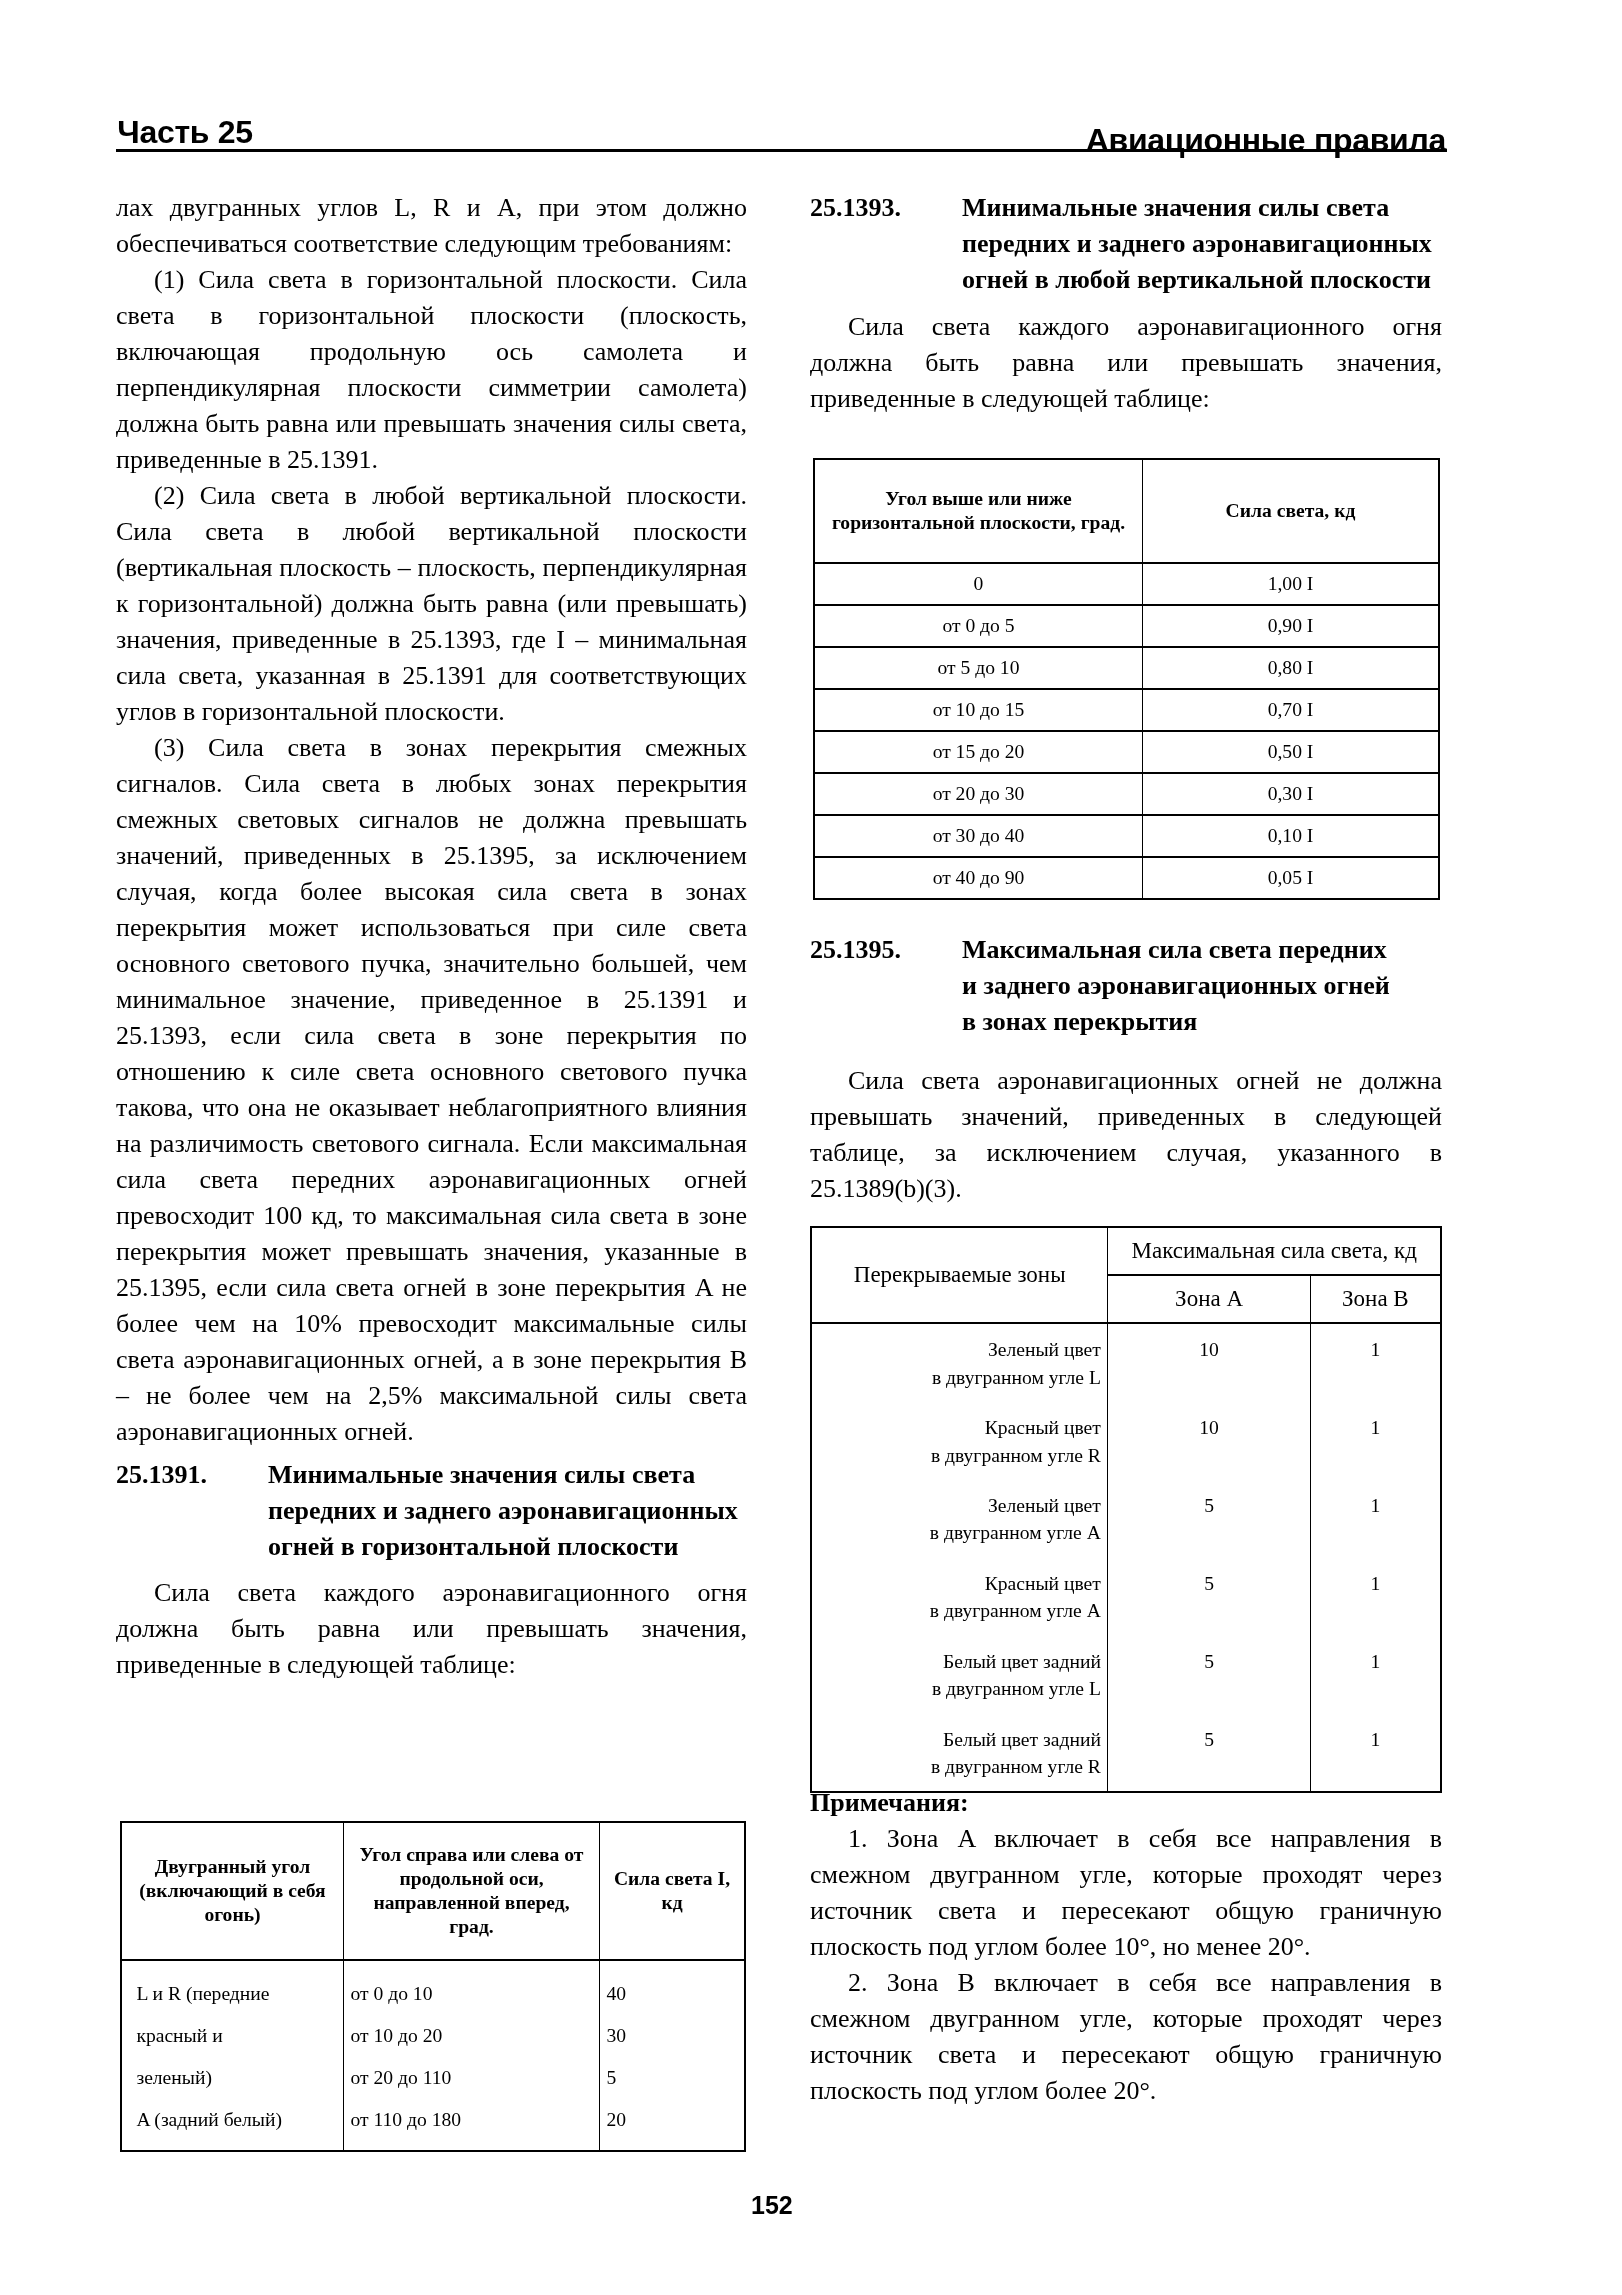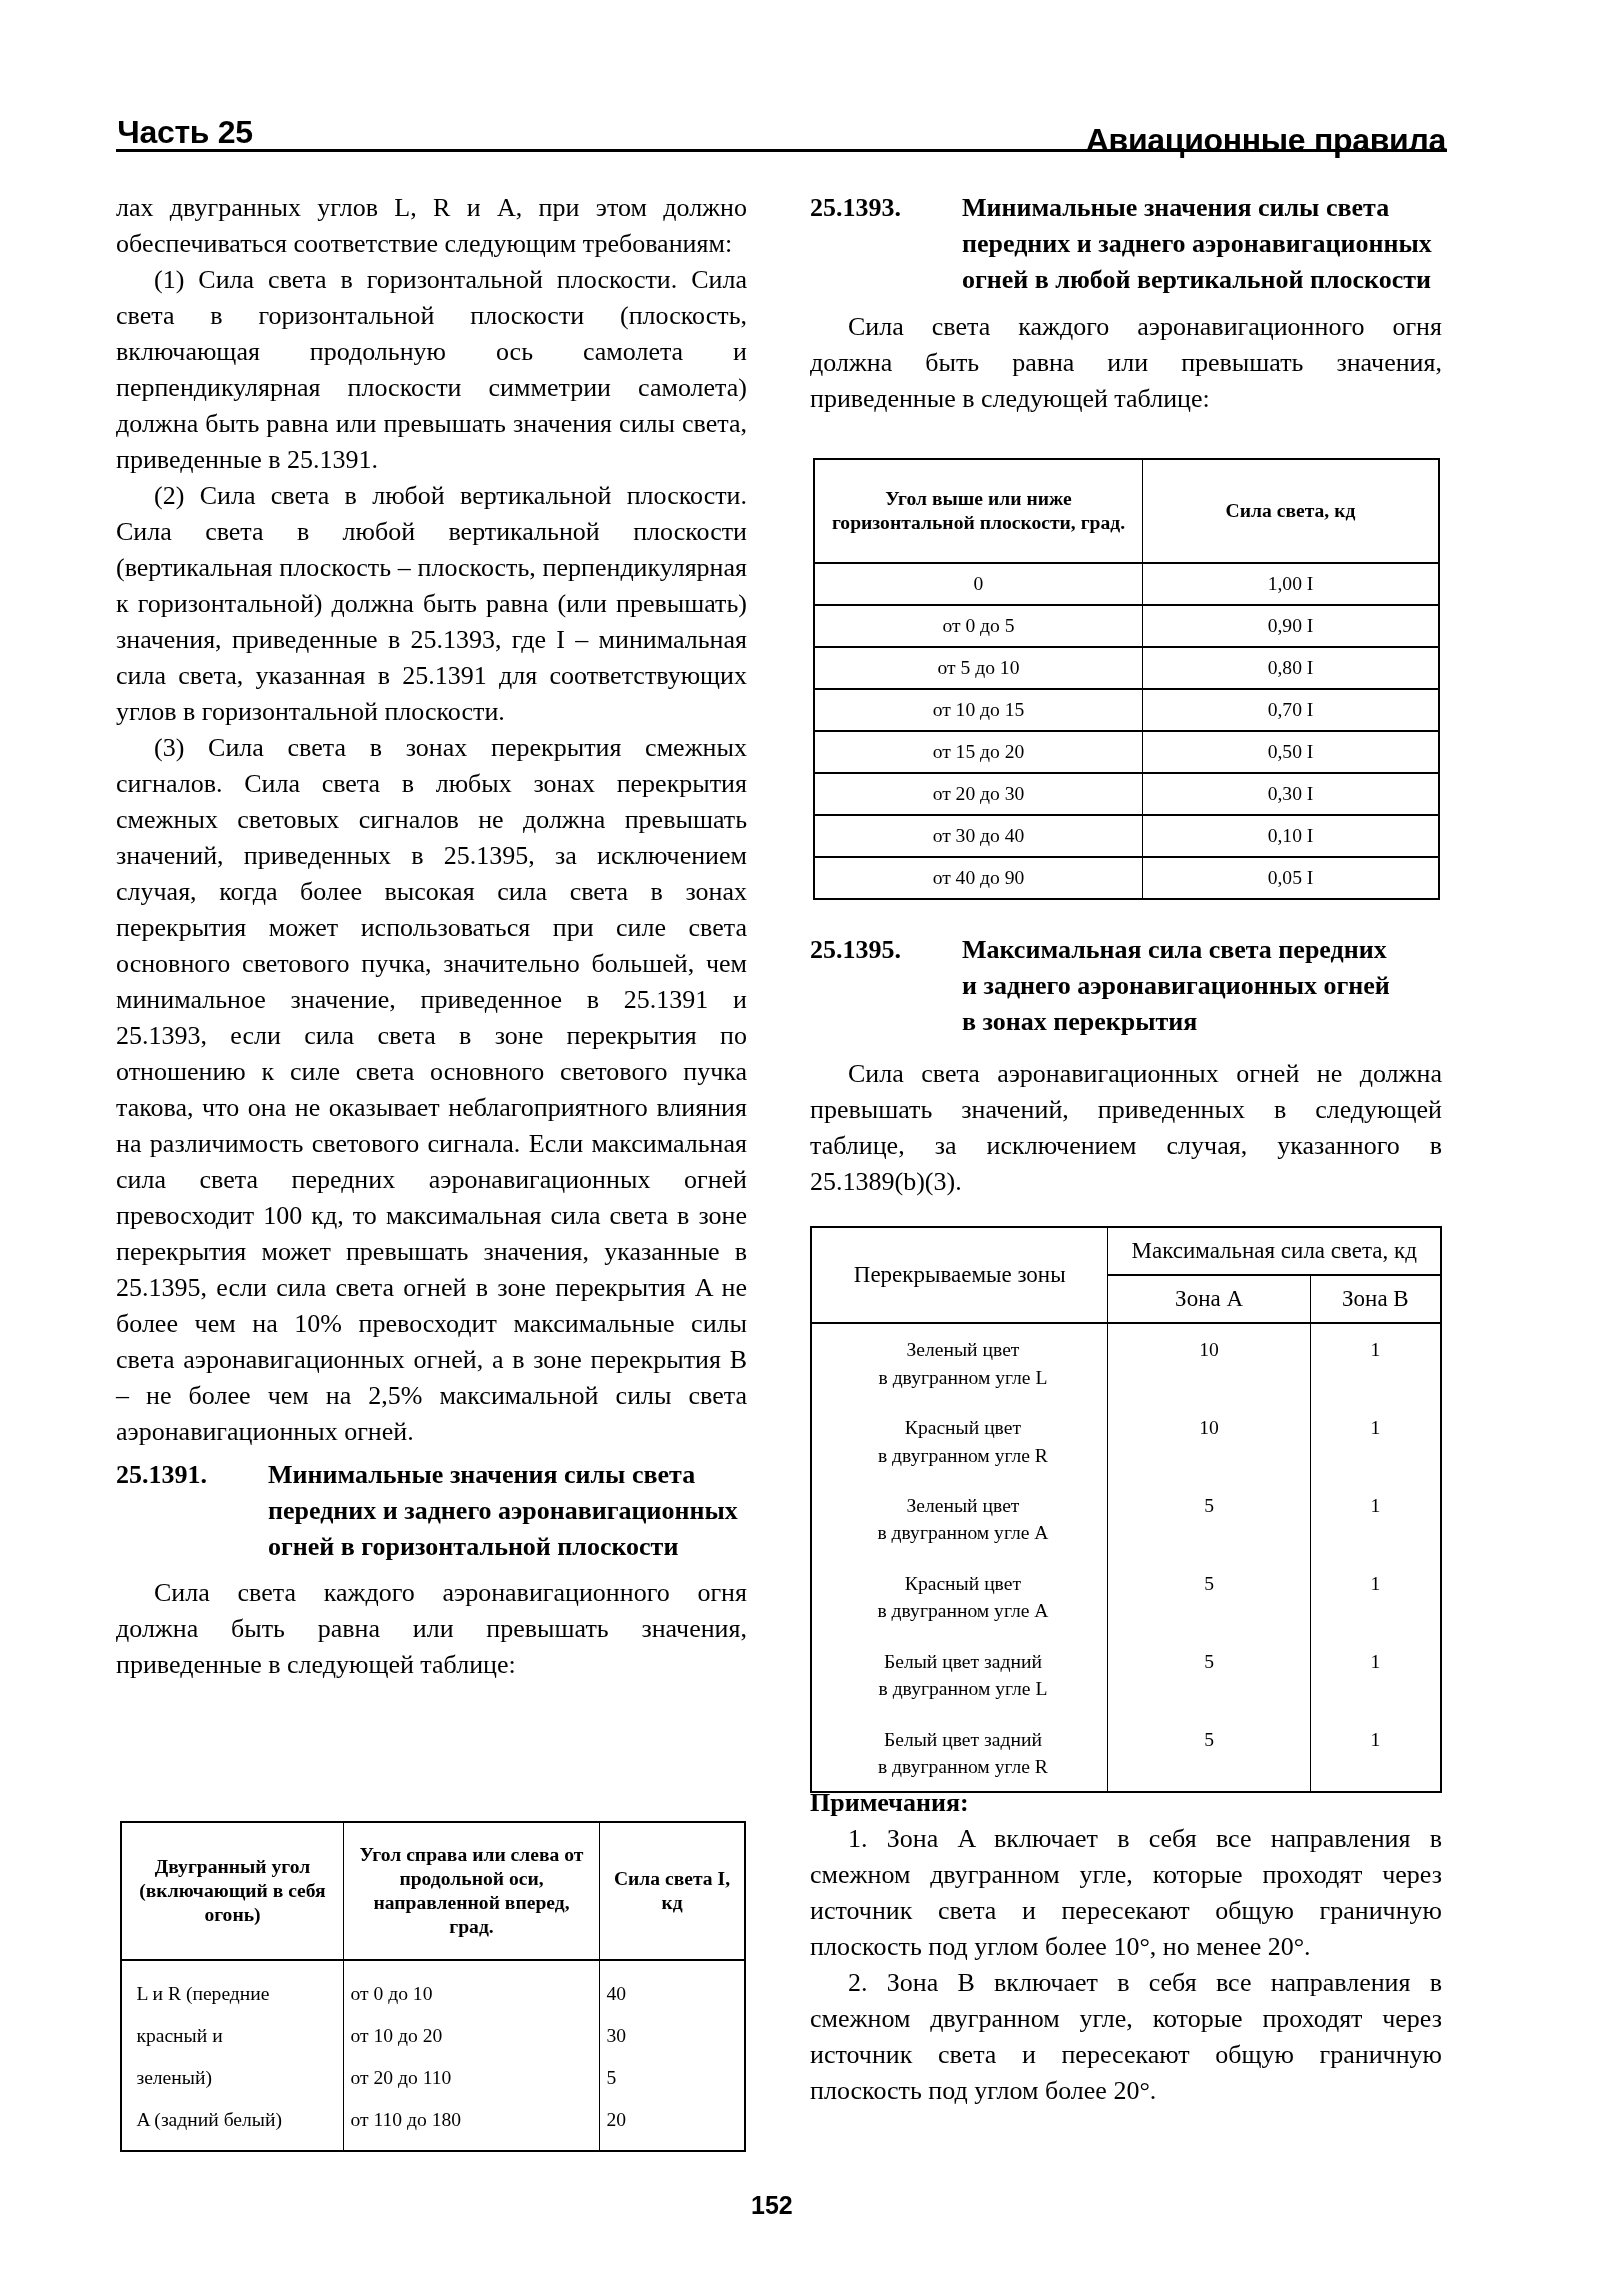--- a/index.html
+++ b/index.html
@@ -41,21 +41,21 @@
   .t1393 td { height: 40px; text-align: center; padding: 0; border-top: 2.6px solid #000; border-bottom: 0; }
   .t1393 th.col1, .t1393 td.col1 { width: 314px; }
 
   
   .t1395 { position: absolute; left: 810px; top: 1226px; width: 632px; font-size: 19.6px; border: 2.6px solid #000; }
   .t1395 th { font-weight: normal; font-size: 23px; line-height: 24px; padding: 2.6px 5.2px; }
   .t1395 .hdr-top { height: 41px; border-bottom: 2.6px solid #000; }
   .t1395 .hdr-sub { height: 41px; }
   .t1395 thead tr:last-child th, .t1395 .zones-head { border-bottom: 2.6px solid #000; }
   .t1395 td { vertical-align: top; border-top: 0; border-bottom: 0; }
-  .t1395 td.zone { text-align: center; padding: 13px 6.5px 7.9px 13px; line-height: 27.5px; height: 57px; }
+  .t1395 td.zone { text-align: right; padding: 13px 6.5px 7.9px 13px; line-height: 27.5px; height: 57px; }
   .t1395 td.num { text-align: center; padding-top: 13px; line-height: 27.5px; }
   .t1395 tbody tr:first-child td { padding-top: 11.8px; }
   .t1395 .w1 { width: 285px; }
   .t1395 .w2 { width: 191px; }
 
   .page-number { position: absolute; left: 751px; top: 2191px; font-family: "Liberation Sans", sans-serif;
     font-weight: bold; font-size: 25px; }
   .notes-title { font-weight: bold; }
 </style>
 </head>
@@ -165,21 +165,21 @@
 
 <div class="col col-right" style="top:932px;">
   <div class="sec-head">
     <span class="num">25.1395.</span>
     <span class="title">
       <span style="display:block">Максимальная сила света передних</span>
       <span style="display:block">и заднего аэронавигационных огней</span>
       <span style="display:block">в зонах перекрытия</span>
     </span>
   </div>
-  <p class="ind" style="margin-top:16px;">Сила света аэронавигационных огней не должна превышать значений, приведенных в следующей таблице, за исключением случая, указанного в 25.1389(b)(3).</p>
+  <p class="ind" style="margin-top:23px;">Сила света аэронавигационных огней не должна превышать значений, приведенных в следующей таблице, за исключением случая, указанного в 25.1389(b)(3).</p>
 </div>
 
 <table class="t1395">
   <thead>
     <tr>
       <th class="w1 zones-head" rowspan="2">Перекрываемые зоны</th>
       <th class="hdr-top" colspan="2">Максимальная сила света, кд</th>
     </tr>
     <tr>
       <th class="w2 hdr-sub">Зона A</th>

